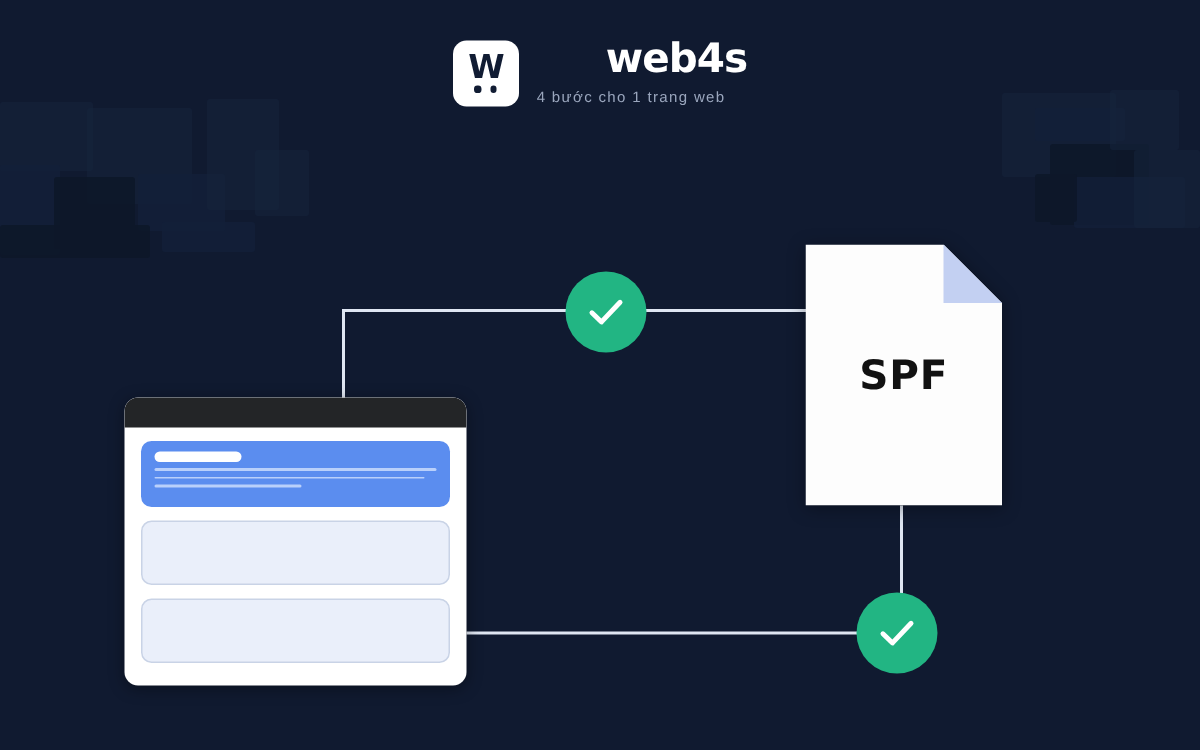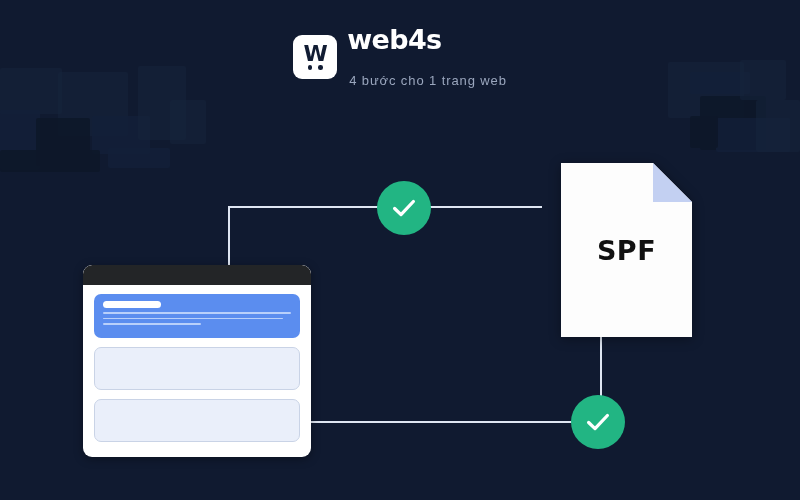--- a/index.html
+++ b/index.html
@@ -80,26 +80,27 @@
     border-radius: 50%;
     display: block;
   }
   .logo-text { display: flex; flex-direction: column; line-height: 1; }
   .logo-word {
     color: #ffffff;
     font-size: 27px;
     font-weight: 700;
     letter-spacing: -0.6px;
     font-family: "DejaVu Sans", sans-serif;
+    margin-left: 48px;
   }
   .logo-tag {
     color: #9aa6bd;
-    font-size: 13px;
+    font-size: 10px;
     letter-spacing: .9px;
-    margin-top: 21px;
+    margin-top: 8px;
     margin-left: 2px;
     white-space: nowrap;
   }
 
   
   .headline {
     position: absolute;
     top: 100px;
     left: 0; right: 0;
     text-align: center;
@@ -168,21 +169,21 @@
   .card-empty {
     height: 43px;
     background: #eaeffa;
     border: 1px solid #c9d3e6;
     border-radius: 7px;
   }
 
   
   .doc {
     position: absolute;
-    left: 561px;
+    left: 537px;
     top: 163px;
     width: 131px;
     height: 174px;
     filter: drop-shadow(0 2px 6px rgba(0,0,0,.35));
   }
   .doc svg { display: block; width: 131px; height: 174px; }
   .doc-label {
     position: absolute;
     left: 0; right: 0;
     top: 72px;

